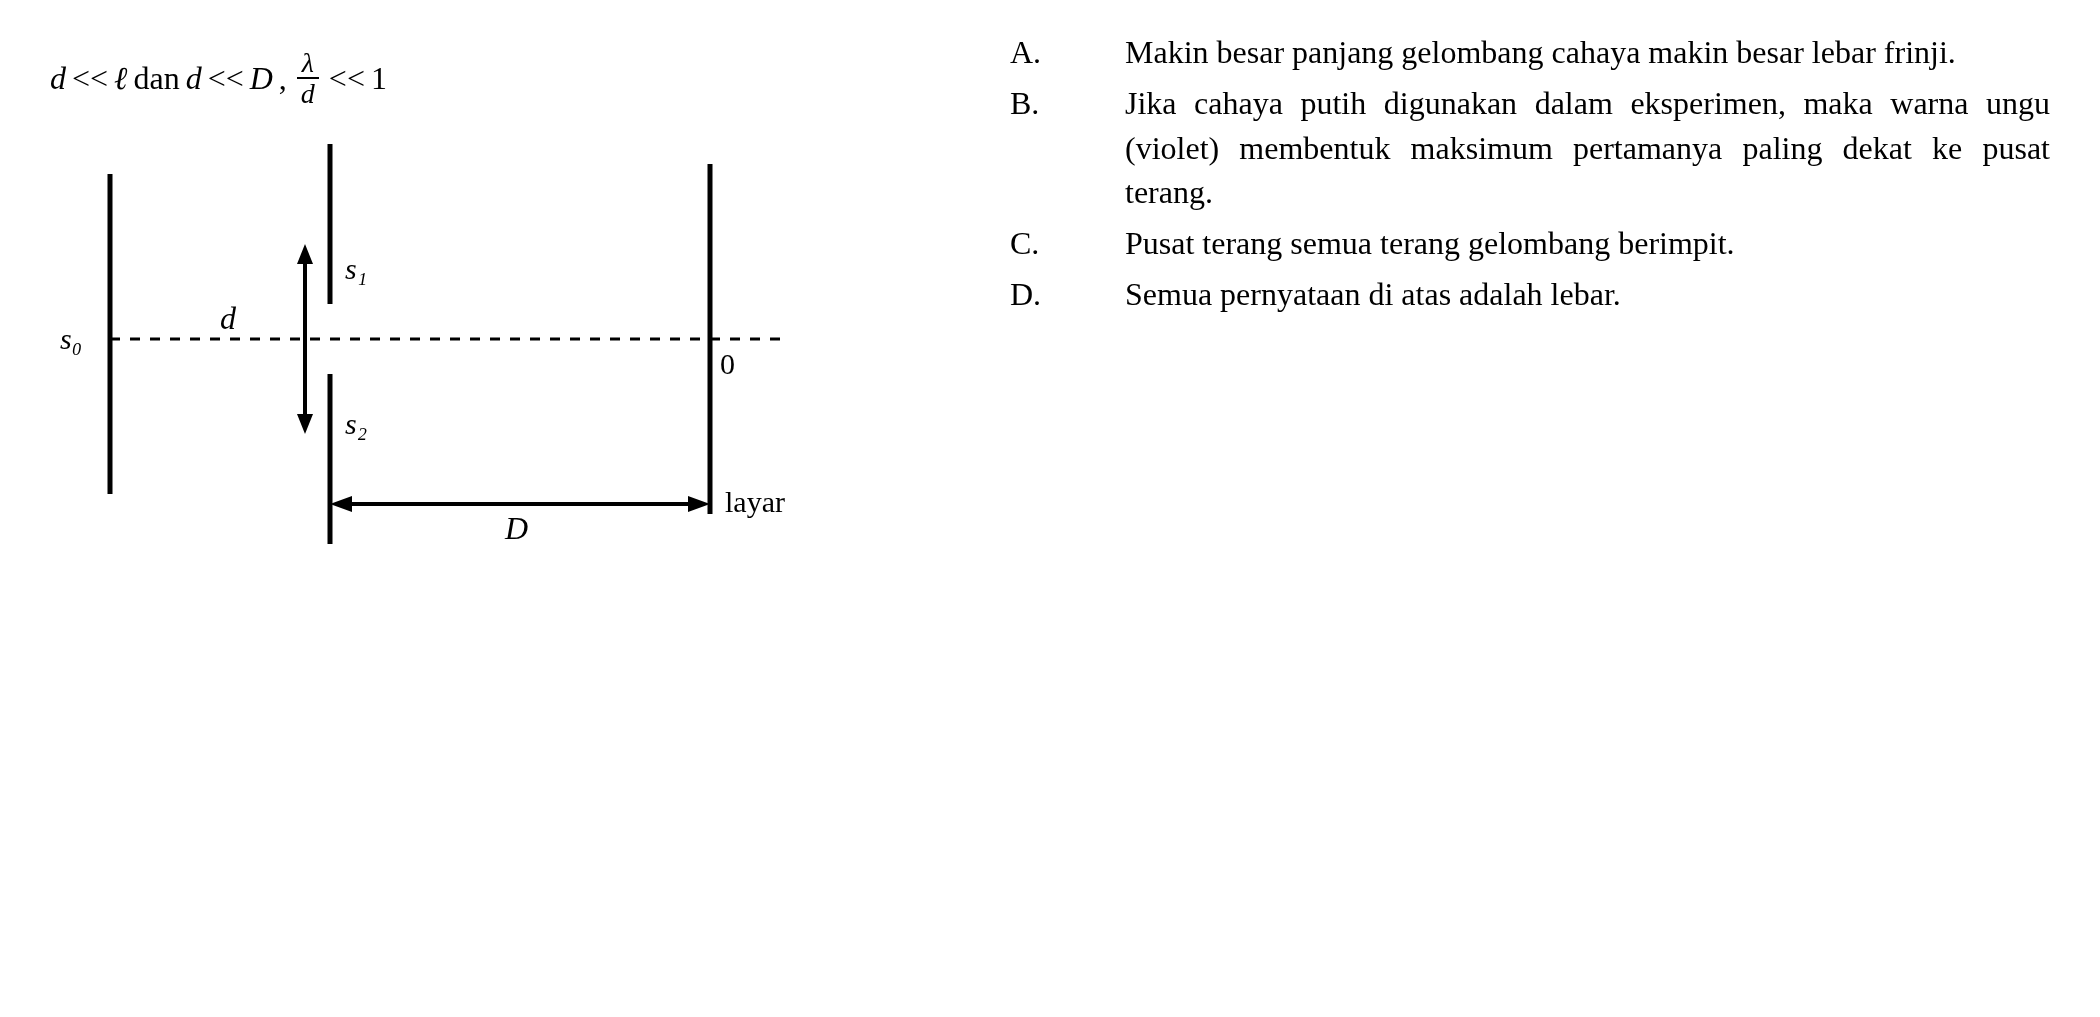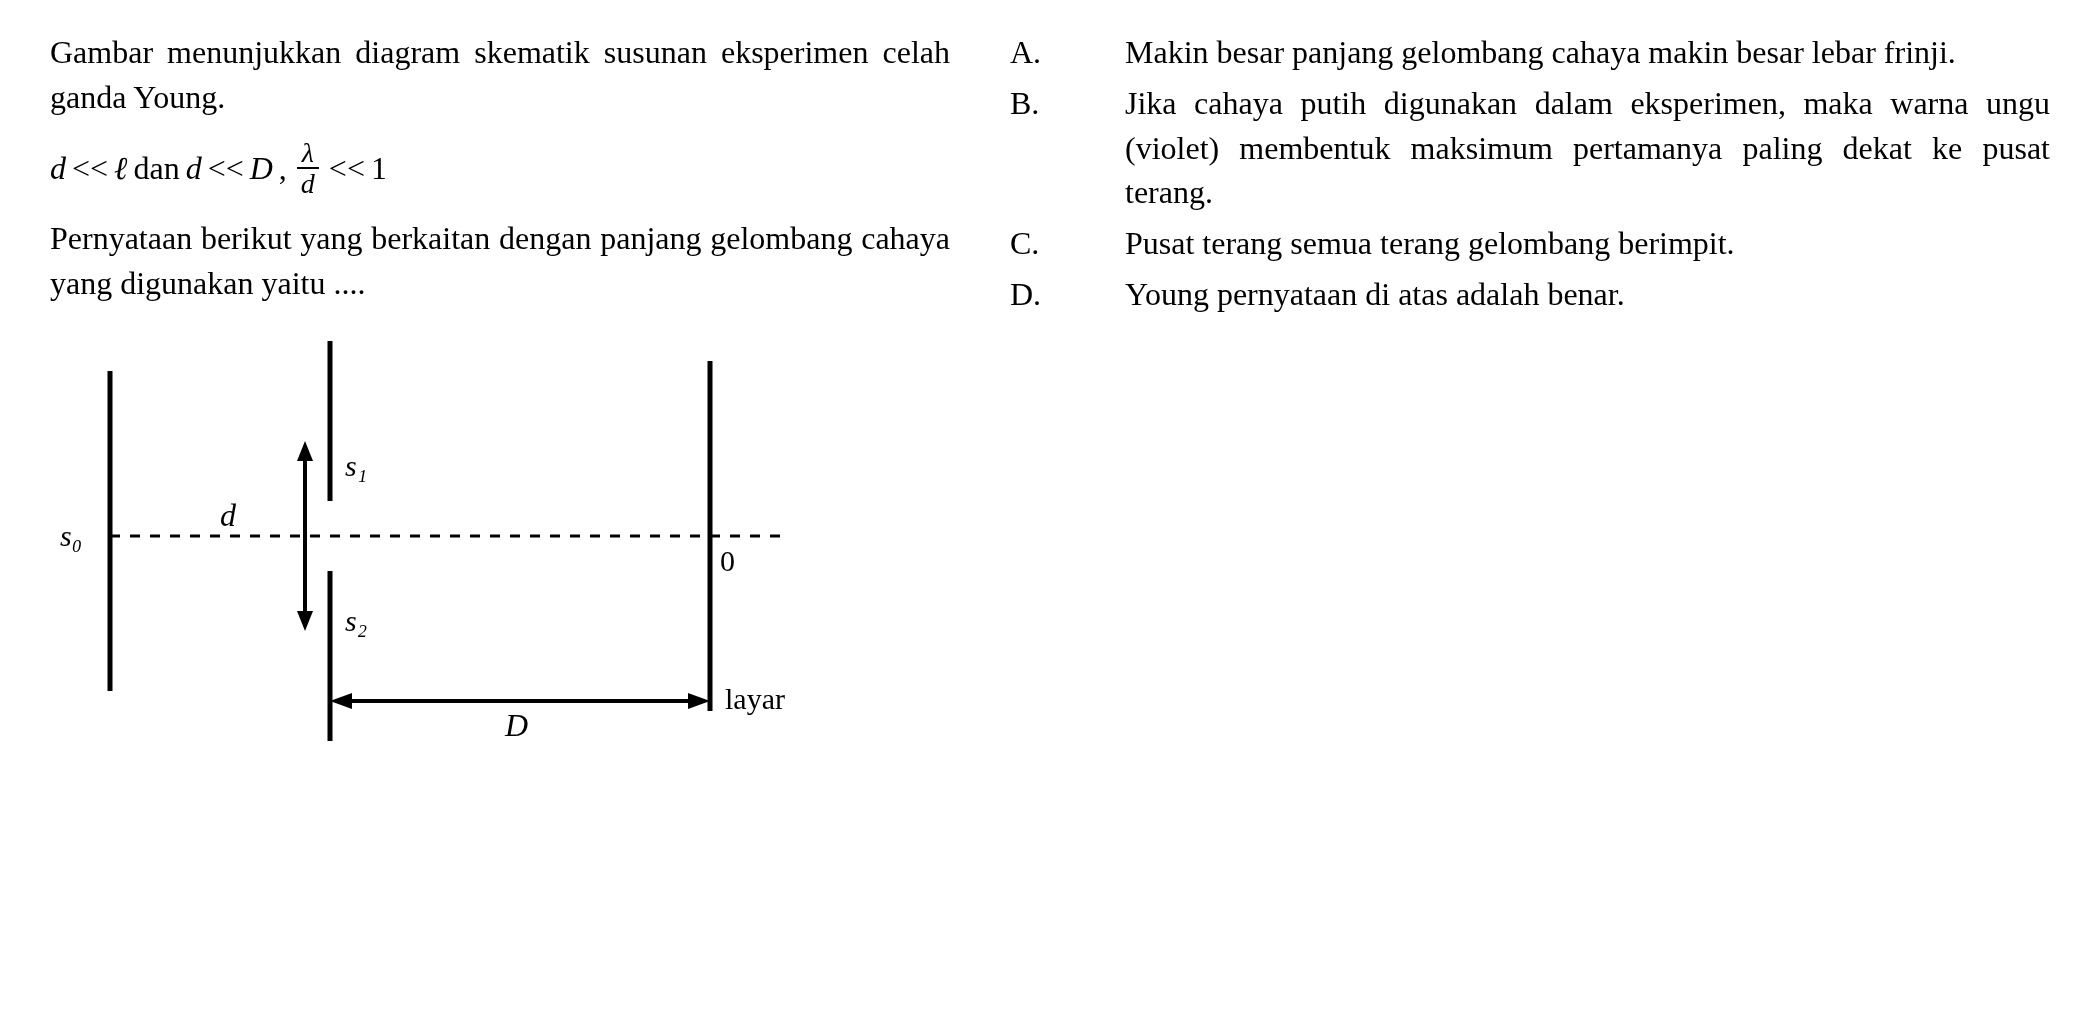--- a/index.html
+++ b/index.html
@@ -82,40 +82,38 @@
       width: 780px;
       height: 420px;
     }
   </style>
 </head>
 <body>
 
 <div class="container">
   <div class="left-col">
 
-    <p class="para">Gambar menunjukkan diagram skematik susunan eksperimen celah ganda Young.</p>
 
     <div class="formula">
       <span>d</span>
       <span class="upright">&lt;&lt;</span>
       <span>ℓ</span>
       <span class="upright">dan</span>
       <span>d</span>
       <span class="upright">&lt;&lt;</span>
       <span>D</span>
       <span class="upright">,</span>
       <span class="frac">
         <span class="num">λ</span>
         <span class="den">d</span>
       </span>
       <span class="upright">&lt;&lt;</span>
       <span class="upright">1</span>
     </div>
 
-    <p class="para">Pernyataan berikut yang berkaitan dengan panjang gelombang cahaya yang digunakan yaitu ....</p>
 
     <div class="diagram">
       <svg viewBox="0 0 780 420">
 
         <line x1="60" y1="40" x2="60" y2="360" stroke="#000" stroke-width="5"></line>
 
         <text x="10" y="215" font-size="30" font-style="italic" font-family="serif">s₀</text>
 
         <line x1="280" y1="10" x2="280" y2="170" stroke="#000" stroke-width="5"></line>
         <line x1="280" y1="240" x2="280" y2="410" stroke="#000" stroke-width="5"></line>
@@ -154,17 +152,17 @@
       <li>
         <span class="opt-letter">B.</span>
         <span class="opt-text">Jika cahaya putih digunakan dalam eksperimen, maka warna ungu (violet) membentuk maksimum pertamanya paling dekat ke pusat terang.</span>
       </li>
       <li>
         <span class="opt-letter">C.</span>
         <span class="opt-text">Pusat terang semua terang gelom­bang berimpit.</span>
       </li>
       <li>
         <span class="opt-letter">D.</span>
-        <span class="opt-text">Young pernyataan di atas adalah benar.</span>
+        <span class="opt-text">Semua pernyataan di atas adalah lebar.</span>
       </li>
     </ul>
   </div>
 </div>
 
 </body></html>

